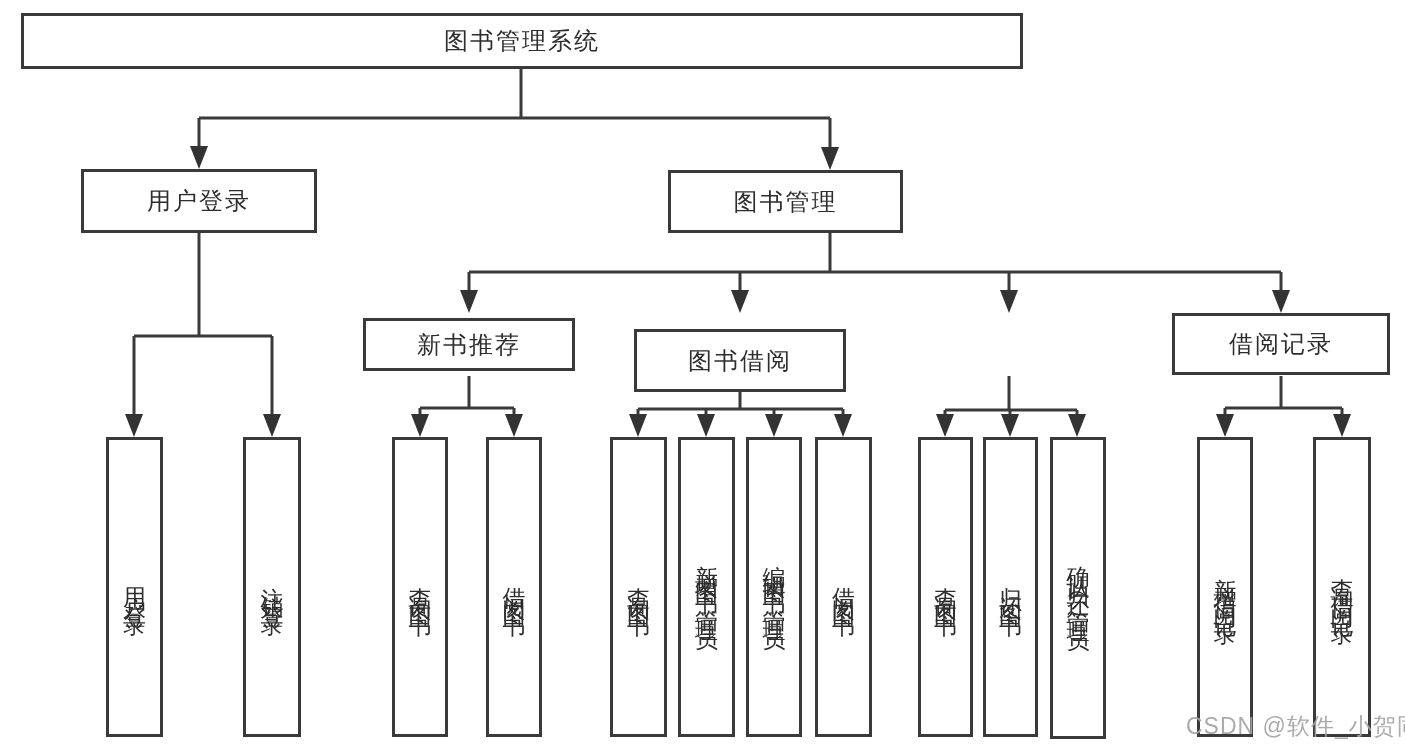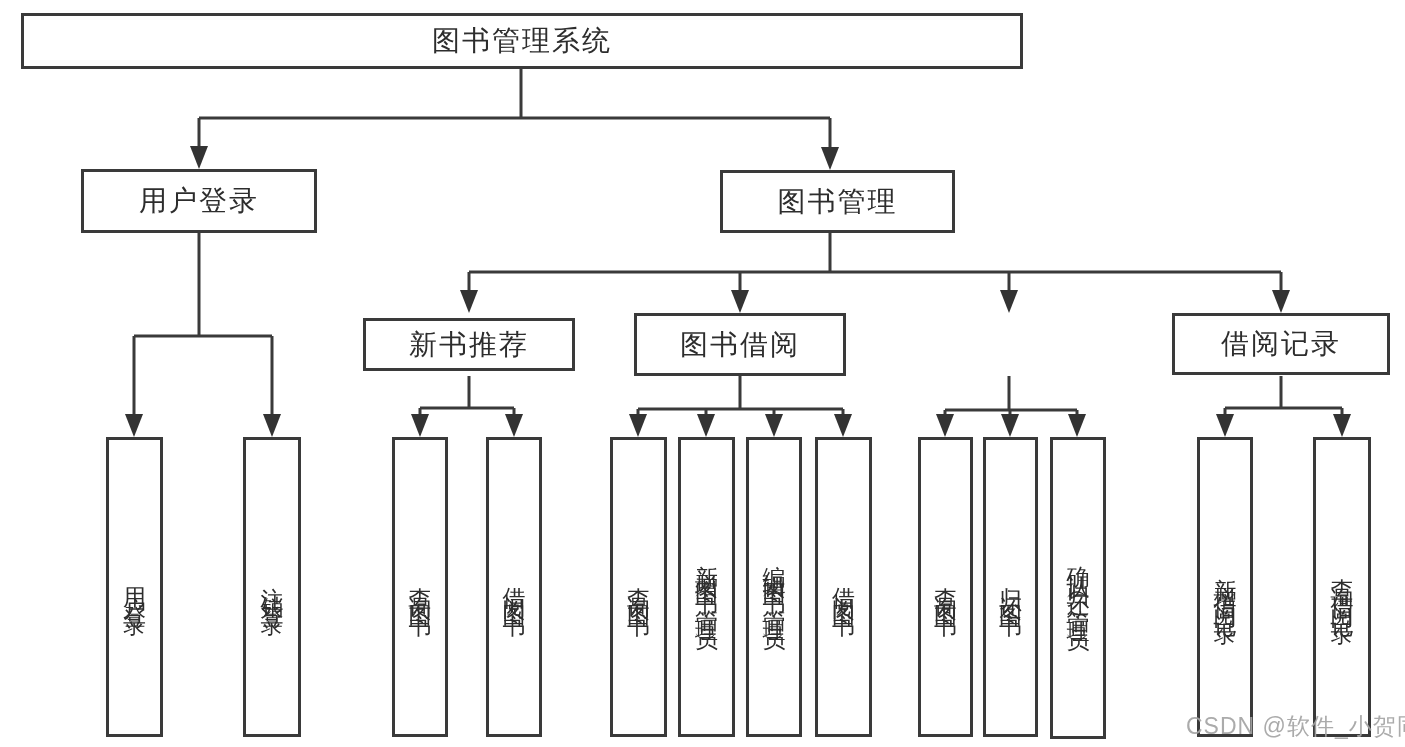--- a/index.html
+++ b/index.html
@@ -16,21 +16,21 @@
   .node {
     position: absolute;
     box-sizing: border-box;
     background: #ffffff;
     border: 3px solid #3a3a3a;
     display: flex;
     align-items: center;
     justify-content: center;
   }
   .node.h span {
-    font-size: 28px;
+    font-size: 24px;
     letter-spacing: 2px;
     white-space: nowrap;
     color: #2d2d2d;
   }
   .node.v span {
     writing-mode: vertical-rl;
     text-orientation: mixed;
     font-size: 23px;
     line-height: 1;
     letter-spacing: 9px;
@@ -86,28 +86,28 @@
     </g>
   </svg>
 
   <div class="node h" style="left:21px; top:13px; width:1002px; height:56px">
     <span>图书管理系统</span>
   </div>
 
   <div class="node h" style="left:81px; top:169px; width:236px; height:64px">
     <span>用户登录</span>
   </div>
-  <div class="node h" style="left:720px; top:170px; width:235px; height:63px">
+  <div class="node h" style="left:668px; top:170px; width:235px; height:63px">
     <span>图书管理</span>
   </div>
 
   <div class="node h" style="left:363px; top:318px; width:212px; height:53px">
     <span>新书推荐</span>
   </div>
-  <div class="node h" style="left:634px; top:313px; width:212px; height:63px">
+  <div class="node h" style="left:634px; top:329px; width:212px; height:63px">
     <span>图书借阅</span>
   </div>
   <div class="node h" style="left:1172px; top:313px; width:218px; height:62px">
     <span>借阅记录</span>
   </div>
 
   <div class="node v" style="left:106px; top:437px; width:57px; height:300px">
     <span>用户登录</span>
   </div>
   <div class="node v" style="left:243px; top:437px; width:58px; height:300px">

